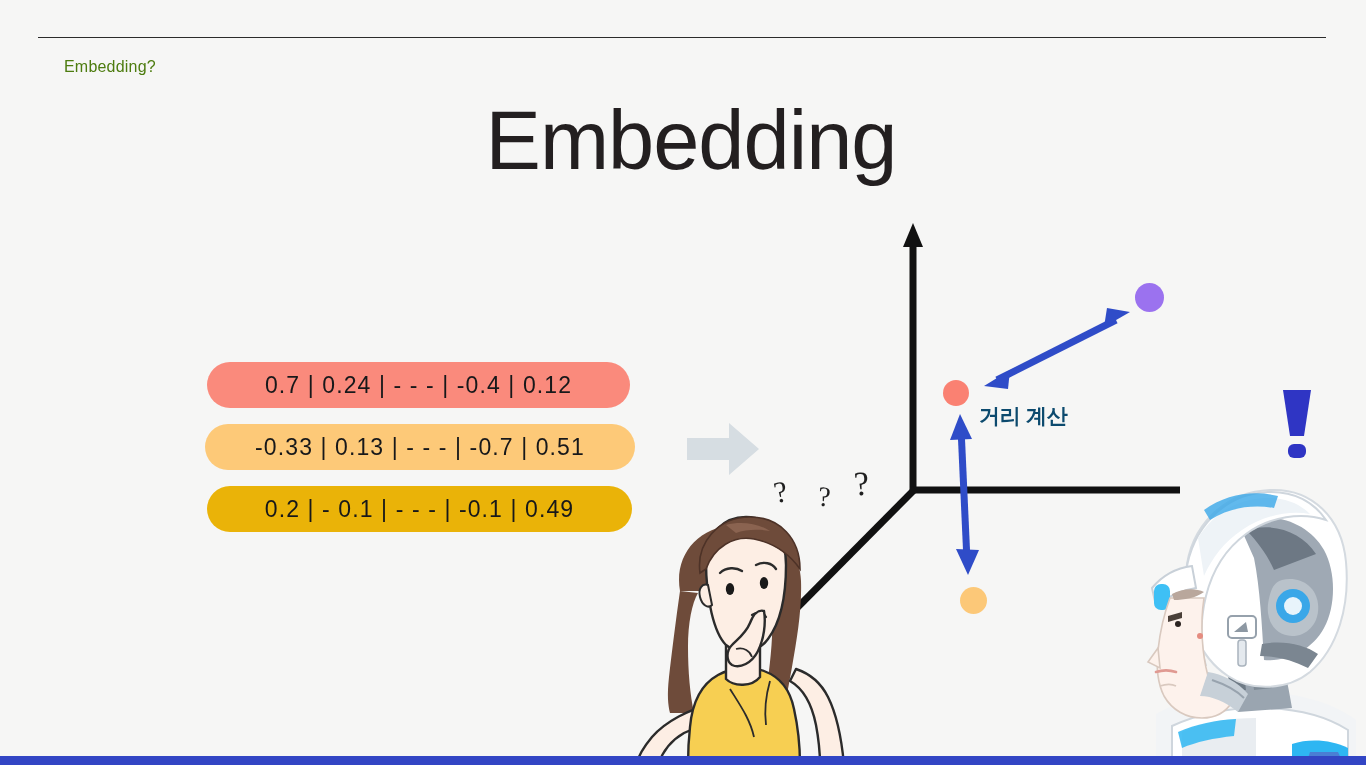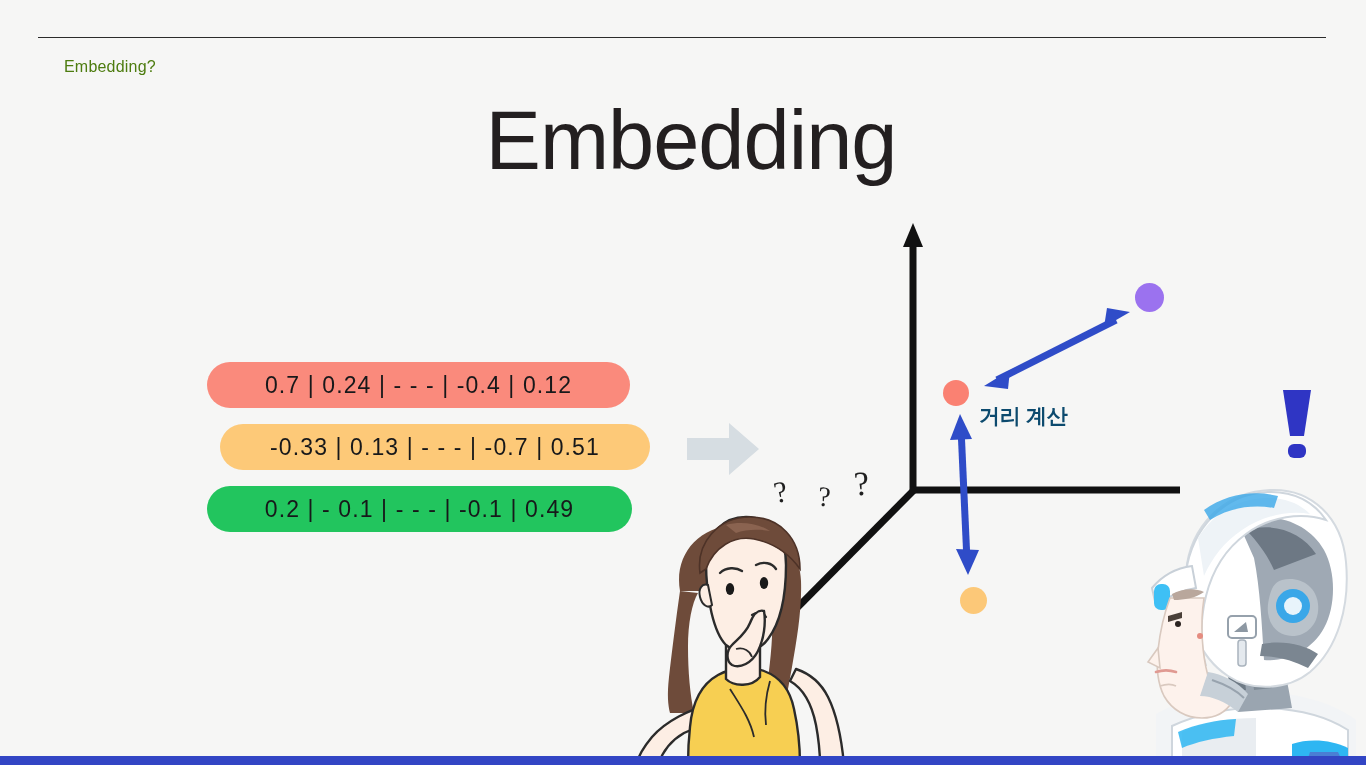--- a/index.html
+++ b/index.html
@@ -77,21 +77,21 @@
     letter-spacing: 1.1px;
     white-space: nowrap;
     text-align: center;
   }
 
   #row-0 { top: 0; }
   #row-1 { top: 62px; }
   #row-2 { top: 124px; }
 
   #row-0 .row-pill { left: 207px; width: 423px; }
-  #row-1 .row-pill { left: 220px; width: 430px; }
+  #row-1 .row-pill { left: 205px; width: 430px; }
   #row-2 .row-pill { left: 207px; width: 425px; }
 
   
   #flow-arrow {
     position: absolute;
     left: 687px;
     top: 421px;
     width: 72px;
     height: 56px;
   }
@@ -215,21 +215,21 @@
       <div class="row-pill" style="background:#fa8a7c">0.7 | 0.24 | - - - | -0.4 | 0.12</div>
     </div>
 
     <div class="row" id="row-1">
 
       <div class="row-pill" style="background:#fdc978">-0.33 | 0.13 | - - - | -0.7 | 0.51</div>
     </div>
 
     <div class="row" id="row-2">
 
-      <div class="row-pill" style="background:#22c55e">0.2 | - 0.1 | - - - | -0.1 | 0.49</div>
+      <div class="row-pill" style="background:#eab308">0.2 | - 0.1 | - - - | -0.1 | 0.49</div>
     </div>
 
   </div>
 
   <svg id="flow-arrow" viewBox="0 0 72 56">
     <polygon points="0,17 42,17 42,2 72,28 42,54 42,39 0,39" fill="#d6dde2"></polygon>
   </svg>
 
   <svg id="axes" viewBox="0 0 420 420">
 

